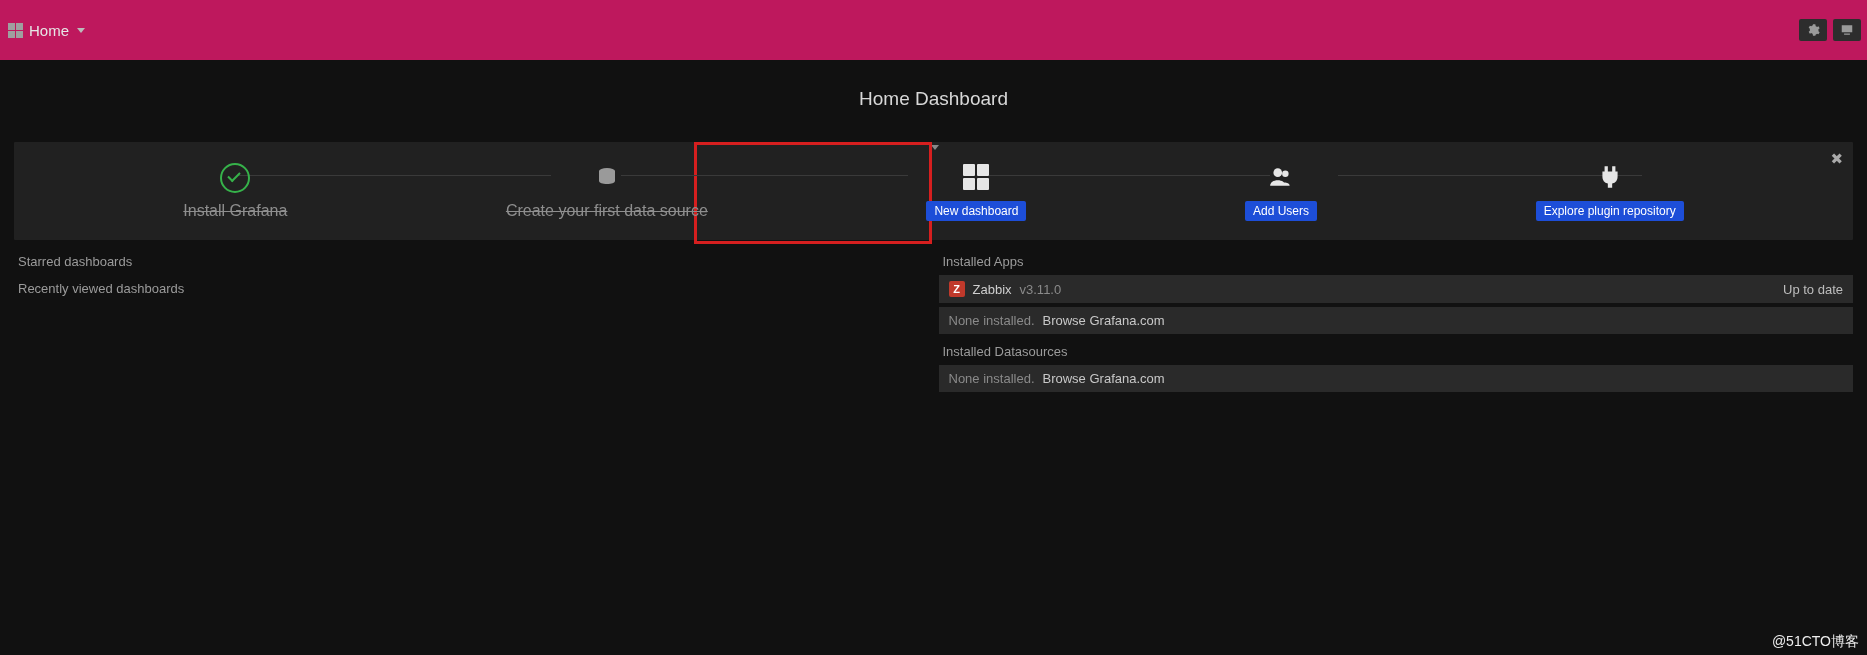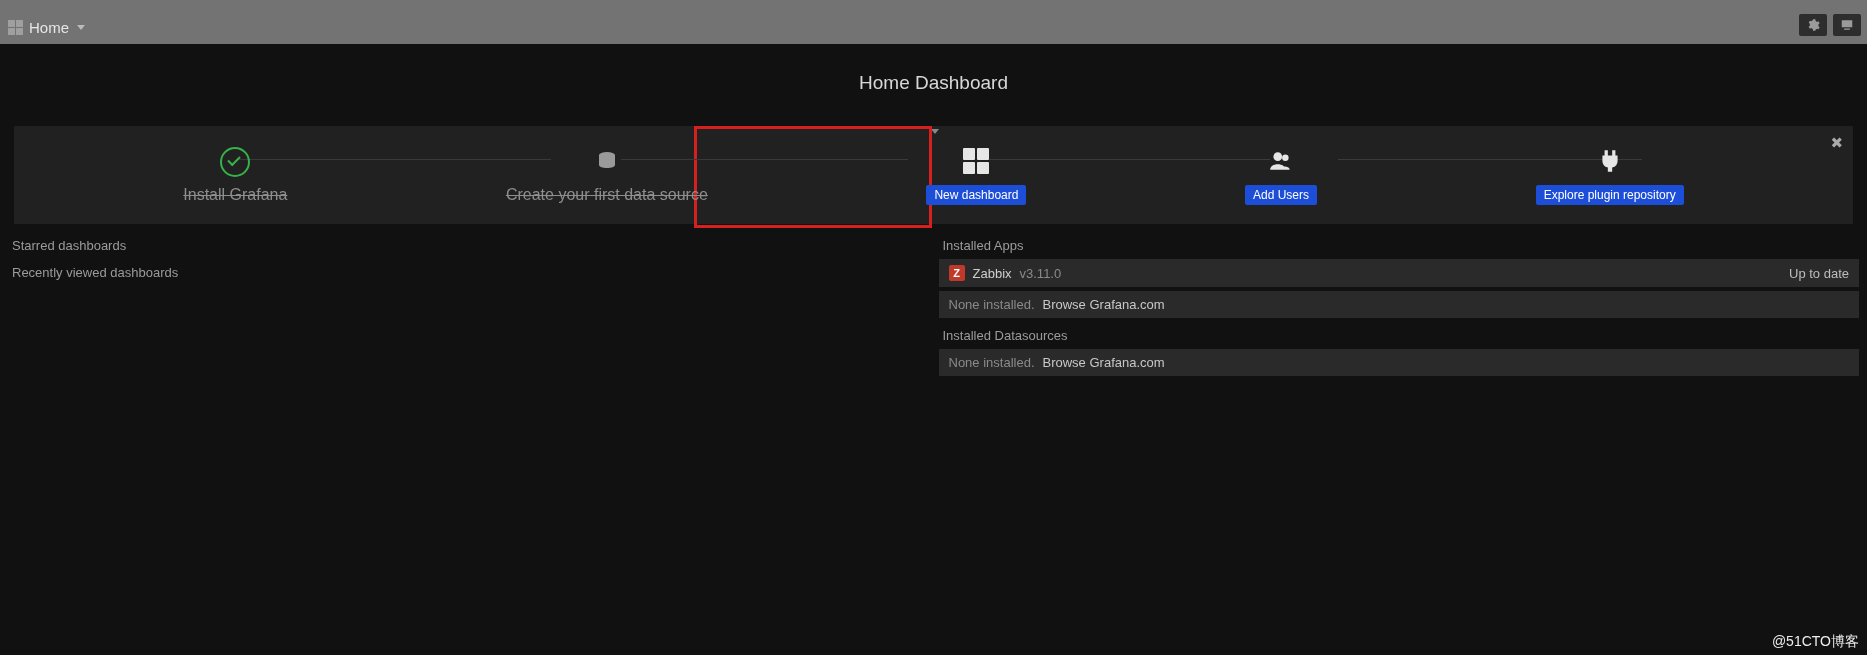--- a/index.html
+++ b/index.html
@@ -8,25 +8,25 @@
     width: 1867px;
     height: 655px;
     background: #111;
     color: #c7c7c7;
     font-family: "Helvetica Neue", Arial, sans-serif;
     font-size: 13px;
     overflow: hidden;
   }
   .topbar {
     height: 28px;
-    background: #737373;
-    display: flex;
-    align-items: flex-end;
+    background: #be185d;
+    display: flex;
+    align-items: center;
     justify-content: space-between;
-    padding: 8px 6px;
+    padding: 16px 6px;
   }
   .top-left {
     display: flex;
     align-items: center;
     gap: 6px;
     color: #e6e6e6;
     font-size: 15px;
     padding-left: 2px;
     cursor: pointer;
   }
@@ -136,21 +136,21 @@
     width: 24px; height: 10px;
     display: flex;
     align-items: center;
     justify-content: center;
     cursor: pointer;
   }
   .collapse-tab .caret-down { border-top-color: #888; }
 
   .lower {
     display: flex;
-    margin: 8px 8px 0;
+    margin: 8px 14px 0;
     gap: 10px;
   }
   .col {
     flex: 1;
     display: flex;
     flex-direction: column;
   }
   .section-header {
     font-size: 13px;
     color: #9b9b9b;

